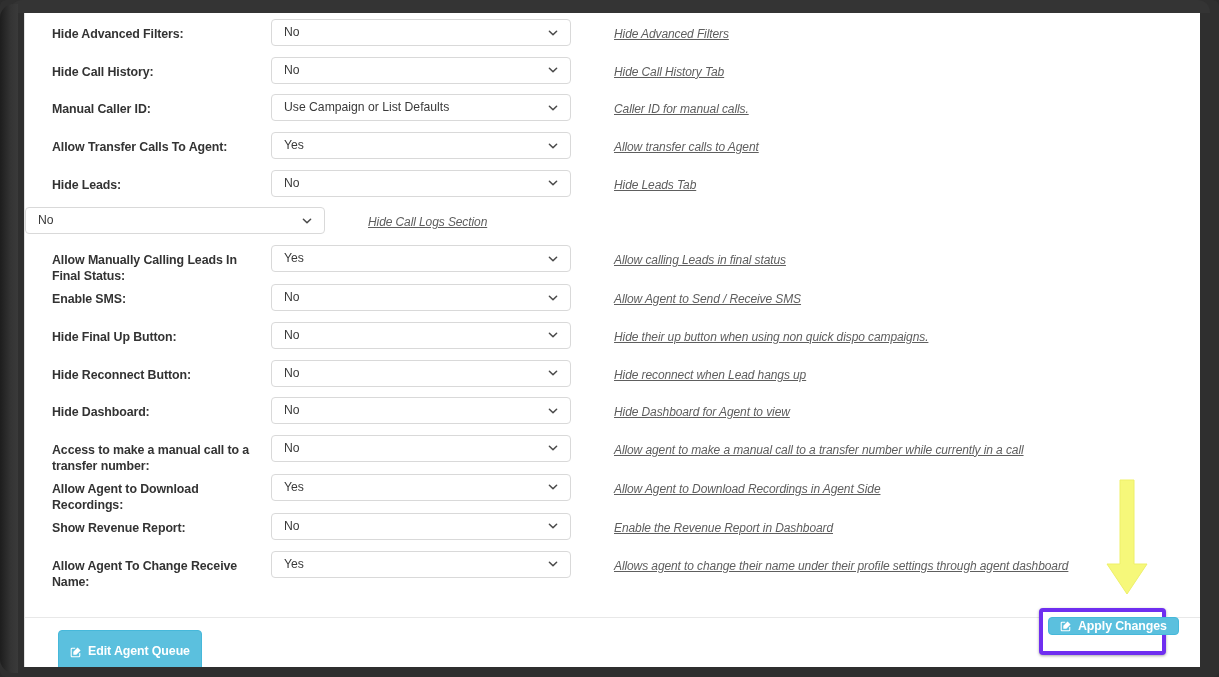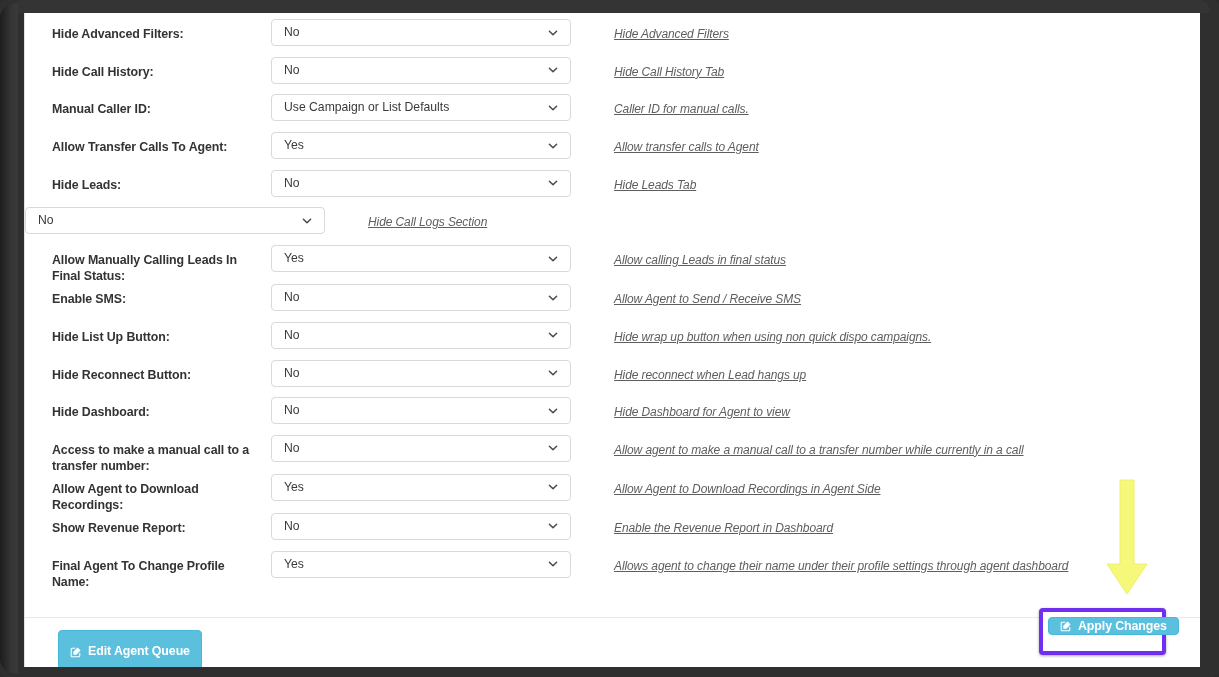--- a/index.html
+++ b/index.html
@@ -306,32 +306,32 @@
               <span class="chevron">
                 <svg width="12" height="12" viewBox="0 0 16 16">
                   <path d="M3.2 5.6 L8 10.4 L12.8 5.6" fill="none" stroke="#4a4a4a" stroke-width="2" stroke-linecap="round" stroke-linejoin="round"></path>
                 </svg>
               </span>
             </div>
           </div>
           <div class="field-help">Allow Agent to Send / Receive SMS</div>
         </div>
         <div class="form-row">
-          <div class="field-label">Hide List Up Button:</div>
-          <div class="field-control">
-            <div class="select-box">
-              <span class="select-value">No</span>
-              <span class="chevron">
-                <svg width="12" height="12" viewBox="0 0 16 16">
-                  <path d="M3.2 5.6 L8 10.4 L12.8 5.6" fill="none" stroke="#4a4a4a" stroke-width="2" stroke-linecap="round" stroke-linejoin="round"></path>
-                </svg>
-              </span>
-            </div>
-          </div>
-          <div class="field-help">Hide wrap up button when using non quick dispo campaigns.</div>
+          <div class="field-label">Hide Final Up Button:</div>
+          <div class="field-control">
+            <div class="select-box">
+              <span class="select-value">No</span>
+              <span class="chevron">
+                <svg width="12" height="12" viewBox="0 0 16 16">
+                  <path d="M3.2 5.6 L8 10.4 L12.8 5.6" fill="none" stroke="#4a4a4a" stroke-width="2" stroke-linecap="round" stroke-linejoin="round"></path>
+                </svg>
+              </span>
+            </div>
+          </div>
+          <div class="field-help">Hide their up button when using non quick dispo campaigns.</div>
         </div>
         <div class="form-row">
           <div class="field-label">Hide Reconnect Button:</div>
           <div class="field-control">
             <div class="select-box">
               <span class="select-value">No</span>
               <span class="chevron">
                 <svg width="12" height="12" viewBox="0 0 16 16">
                   <path d="M3.2 5.6 L8 10.4 L12.8 5.6" fill="none" stroke="#4a4a4a" stroke-width="2" stroke-linecap="round" stroke-linejoin="round"></path>
                 </svg>
@@ -390,21 +390,21 @@
               <span class="chevron">
                 <svg width="12" height="12" viewBox="0 0 16 16">
                   <path d="M3.2 5.6 L8 10.4 L12.8 5.6" fill="none" stroke="#4a4a4a" stroke-width="2" stroke-linecap="round" stroke-linejoin="round"></path>
                 </svg>
               </span>
             </div>
           </div>
           <div class="field-help">Enable the Revenue Report in Dashboard</div>
         </div>
         <div class="form-row">
-          <div class="field-label">Final Agent To Change Profile Name:</div>
+          <div class="field-label">Allow Agent To Change Receive Name:</div>
           <div class="field-control">
             <div class="select-box">
               <span class="select-value">Yes</span>
               <span class="chevron">
                 <svg width="12" height="12" viewBox="0 0 16 16">
                   <path d="M3.2 5.6 L8 10.4 L12.8 5.6" fill="none" stroke="#4a4a4a" stroke-width="2" stroke-linecap="round" stroke-linejoin="round"></path>
                 </svg>
               </span>
             </div>
           </div>

